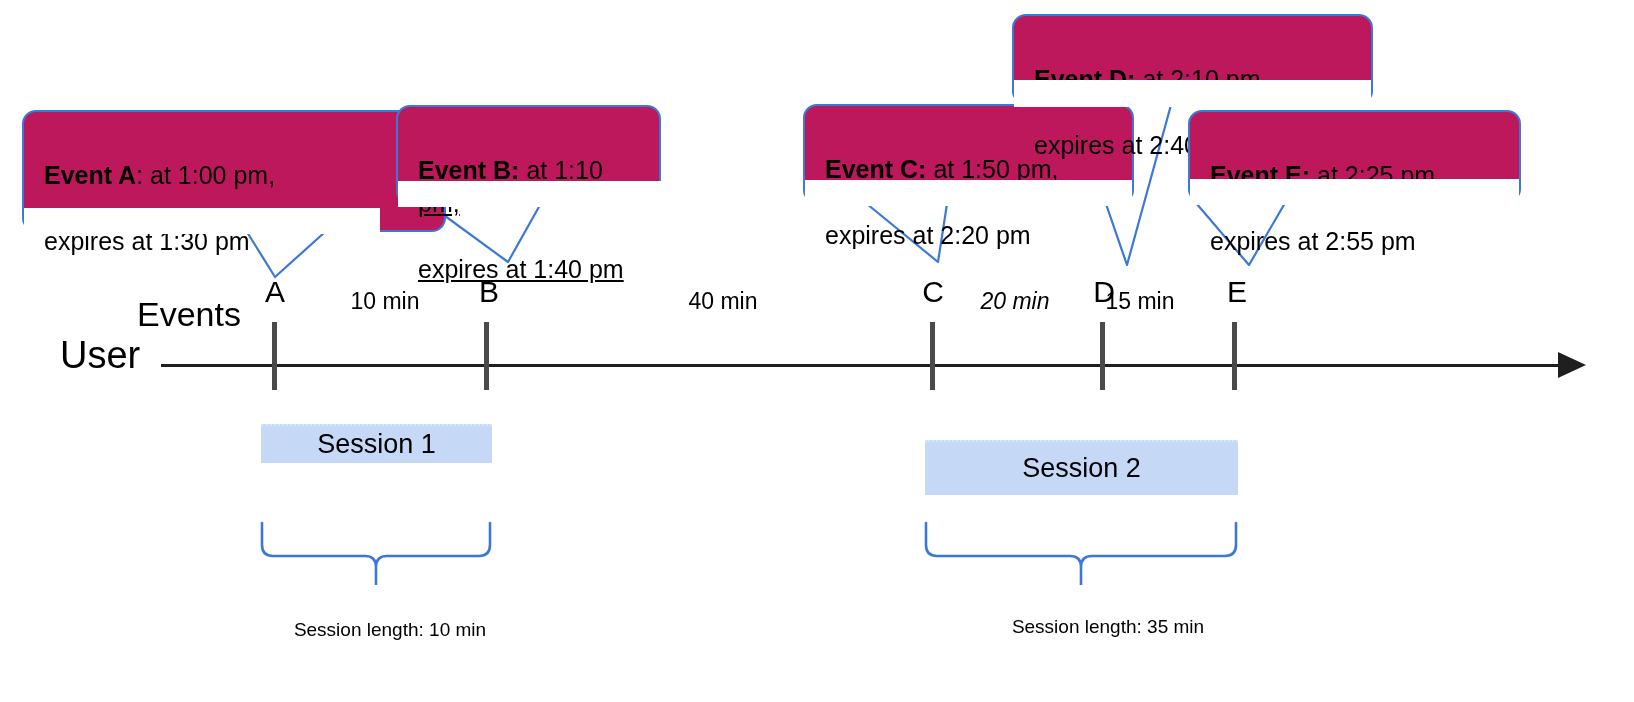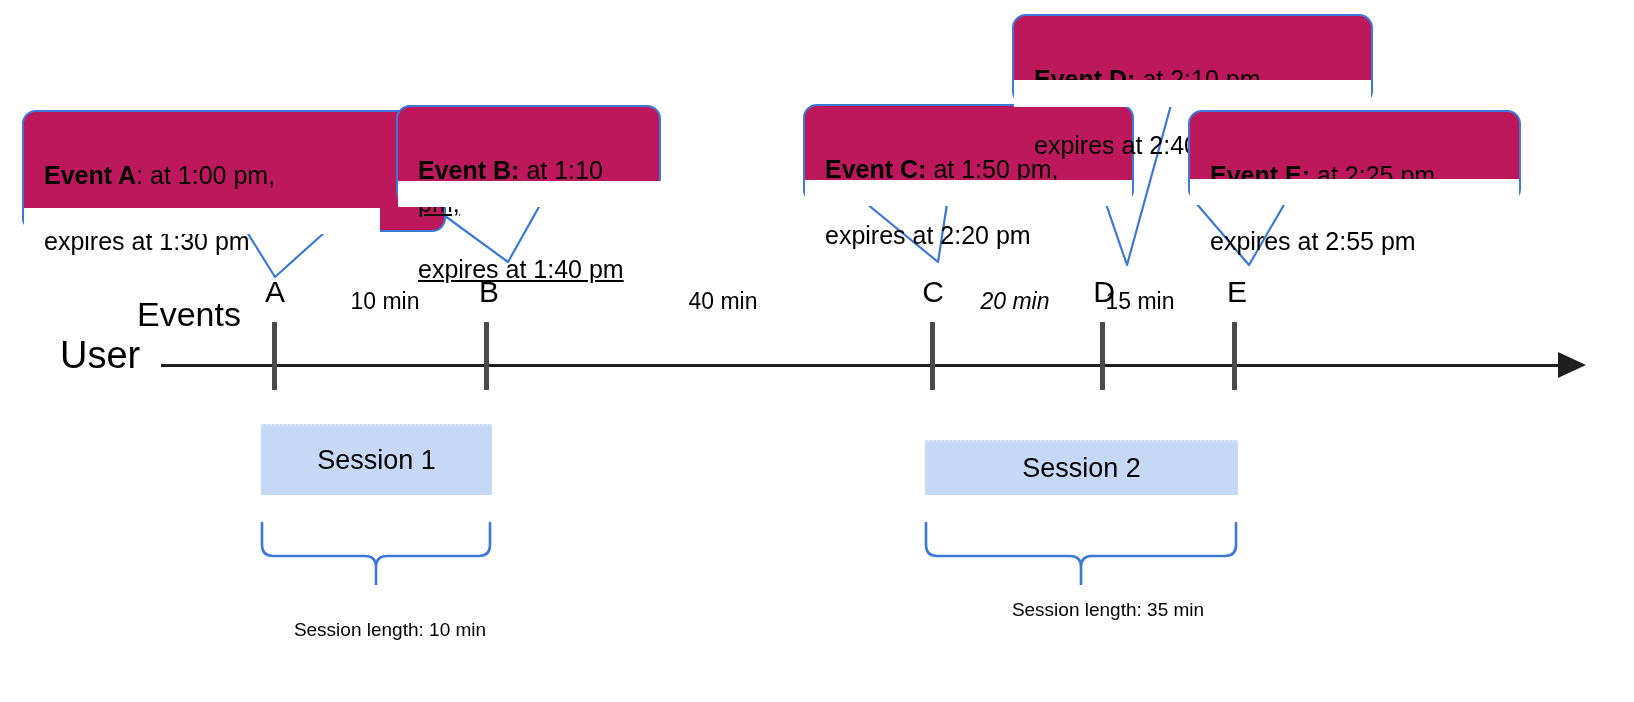--- a/index.html
+++ b/index.html
@@ -210,21 +210,21 @@
   <div class="evlabel" style="left:489px;">B</div>
   <div class="evlabel" style="left:933px;">C</div>
   <div class="evlabel" style="left:1104px;">D</div>
   <div class="evlabel" style="left:1237px;">E</div>
 
   <div class="interval" style="left:385px;">10 min</div>
   <div class="interval" style="left:723px;">40 min</div>
   <div class="interval" style="left:1015px;font-style:italic;">20 min</div>
   <div class="interval" style="left:1140px;">15 min</div>
 
-  <div class="session-box" style="left:261px; top:424px; width:231px; height:71px;">
+  <div class="session-box" style="left:261px; top:424px; width:231px; height:39px;">
     <span>Session 1</span>
   </div>
   <div class="session-box" style="left:925px; top:424px; width:313px; height:55px;margin-top:16px;">
     <span>Session 2</span>
   </div>
 
   <svg id="braces" viewBox="0 0 1634 702">
 
     <path d="M 262 523
              L 262 545
@@ -245,15 +245,15 @@
              Q 1081 556 1081 567
              L 1081 585
              L 1081 567
              Q 1081 556 1092 556
              L 1225 556
              Q 1236 556 1236 545
              L 1236 523" fill="none" stroke="#3c78d8" stroke-width="2.6" stroke-linecap="round"></path>
   </svg>
 
   <div class="session-length" style="left:390px; top:620px;">Session length: 10 min</div>
-  <div class="session-length" style="left:1108px; top:600px;">Session length: 35 min</div>
+  <div class="session-length" style="left:1108px; top:617px;">Session length: 35 min</div>
 
 </div>
 
 </body></html>

